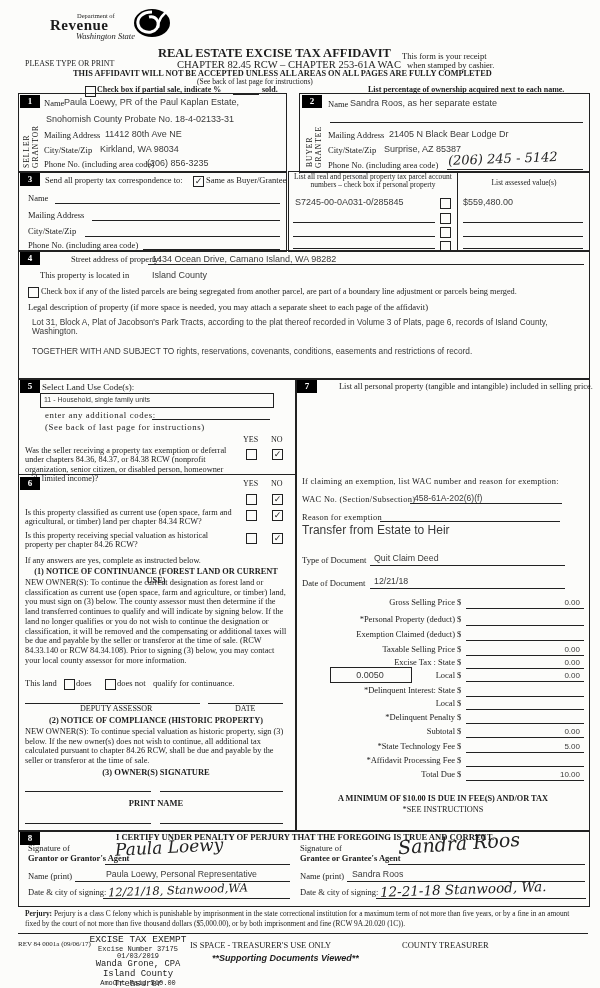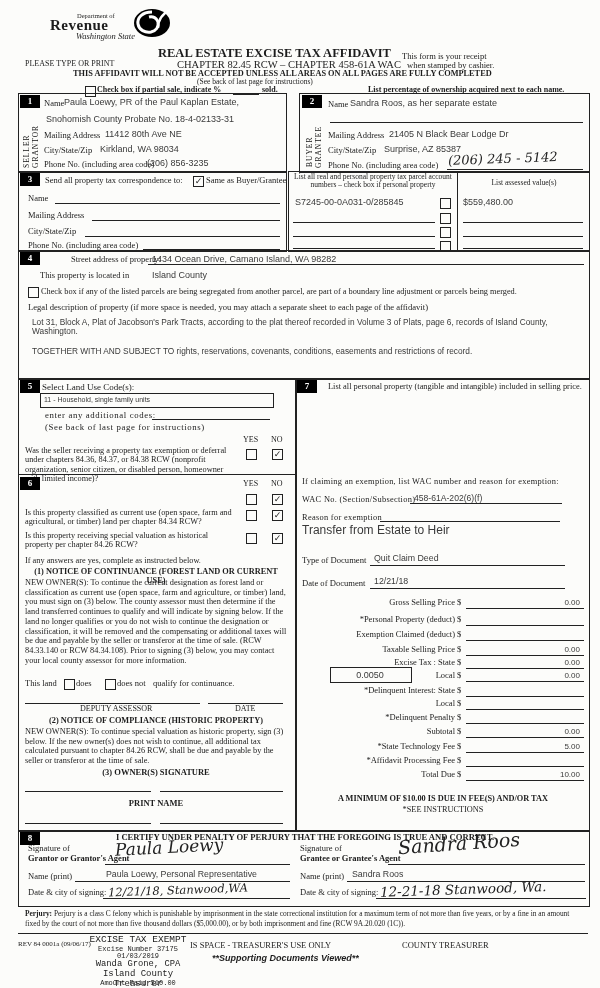--- a/index.html
+++ b/index.html
@@ -40,21 +40,21 @@
   <div class="t i" style="left:76px;top:32px;font-size:8.5px;">Washington State</div>
   <span style="position:absolute;left:128px;top:8px;">
     <svg width="44" height="30" viewBox="0 0 44 30">
       <ellipse cx="24" cy="15" rx="18" ry="14" fill="#000"></ellipse>
       <path d="M24 4 C14 4 9 10 10 16 C11 22 17 25 23 24 C28 23 31 19 30 14 C29 10 25 8 21 9" fill="none" stroke="#fff" stroke-width="3"></path>
       <path d="M42 2 C34 6 30 12 30 20" fill="none" stroke="#fff" stroke-width="2.5"></path>
     </svg>
   </span>
 
   <div class="t b" style="left:158px;top:46px;font-size:12.5px;">REAL ESTATE EXCISE TAX AFFIDAVIT</div>
-  <div class="t" style="left:177px;top:59px;font-size:10.5px;">CHAPTER 82.45 RCW – CHAPTER 458-61A WAC</div>
+  <div class="t" style="left:177px;top:59px;font-size:10.5px;">CHAPTER 82.45 RCW – CHAPTER 253-61A WAC</div>
   <div class="t" style="left:25px;top:60px;font-size:8px;">PLEASE TYPE OR PRINT</div>
   <div class="t" style="left:402px;top:52px;">This form is your receipt</div>
   <div class="t" style="left:407px;top:61px;">when stamped by cashier.</div>
   <div class="t b" style="left:73px;top:69px;font-size:8.3px;">THIS AFFIDAVIT WILL NOT BE ACCEPTED UNLESS ALL AREAS ON ALL PAGES ARE FULLY COMPLETED</div>
   <div class="t" style="left:197px;top:78px;font-size:7.5px;">(See back of last page for instructions)</div>
 
   <div class="cb" style="left:85px;top:86px;"></div>
   <div class="t b" style="left:97px;top:86px;font-size:8px;">Check box if partial sale, indicate %</div>
   <div class="hl" style="left:233px;top:94px;width:26px;"></div>
   <div class="t b" style="left:262px;top:86px;font-size:8px;">sold.</div>
@@ -179,21 +179,21 @@
   <div class="t wrap c b" style="left:25px;top:716px;width:262px;font-size:8.3px;">(2) NOTICE OF COMPLIANCE (HISTORIC PROPERTY)</div>
   <div class="t wrap" style="left:25px;top:727px;width:265px;font-size:8.3px;line-height:1.17;">NEW OWNER(S): To continue special valuation as historic property, sign (3) below. If the new owner(s) does not wish to continue, all additional tax calculated pursuant to chapter 84.26 RCW, shall be due and payable by the seller or transferor at the time of sale.</div>
   <div class="t wrap c b" style="left:25px;top:768px;width:262px;font-size:8.5px;">(3)  OWNER(S) SIGNATURE</div>
   <div class="hl" style="left:25px;top:791px;width:126px;"></div>
   <div class="hl" style="left:160px;top:791px;width:123px;"></div>
   <div class="t wrap c b" style="left:25px;top:799px;width:262px;font-size:8.5px;">PRINT NAME</div>
   <div class="hl" style="left:25px;top:823px;width:126px;"></div>
   <div class="hl" style="left:160px;top:823px;width:123px;"></div>
 
   <div class="badge" style="left:297px;top:380px;">7</div>
-  <div class="t wrap" style="left:328px;top:382px;width:258px;font-size:8.4px;">List all  personal property (tangible and intangible) included in selling price.</div>
+  <div class="t wrap" style="left:339px;top:382px;width:258px;font-size:8.4px;">List all  personal property (tangible and intangible) included in selling price.</div>
   <div class="t" style="left:302px;top:477px;font-size:8.4px;letter-spacing:0.3px;">If claiming an exemption, list WAC number and reason for exemption:</div>
   <div class="t" style="left:302px;top:495px;font-size:8.4px;letter-spacing:0.3px;">WAC No. (Section/Subsection)</div>
   <div class="t v" style="left:414px;top:494px;font-size:8.6px;">458-61A-202(6)(f)</div>
   <div class="hl" style="left:410px;top:503px;width:152px;"></div>
   <div class="t" style="left:302px;top:513px;font-size:8.4px;letter-spacing:0.3px;">Reason for exemption</div>
   <div class="hl" style="left:380px;top:521px;width:180px;"></div>
   <div class="t v" style="left:302px;top:524px;font-size:12px;">Transfer from Estate to Heir</div>
   <div class="t" style="left:302px;top:556px;font-size:8.6px;">Type of Document</div>
   <div class="t v" style="left:374px;top:554px;font-size:8.8px;">Quit Claim Deed</div>
   <div class="hl" style="left:370px;top:565px;width:195px;"></div>

